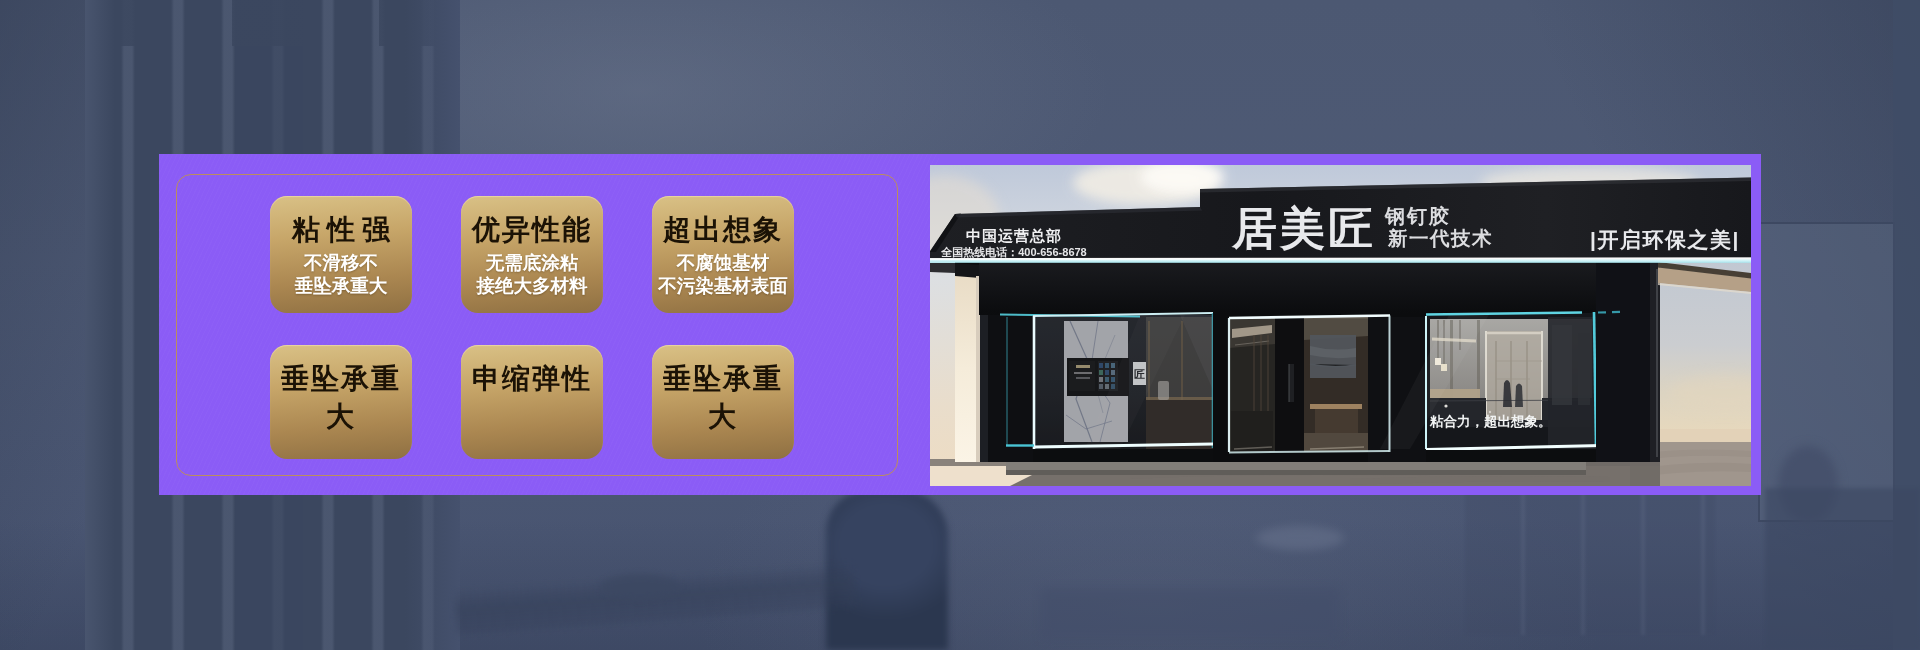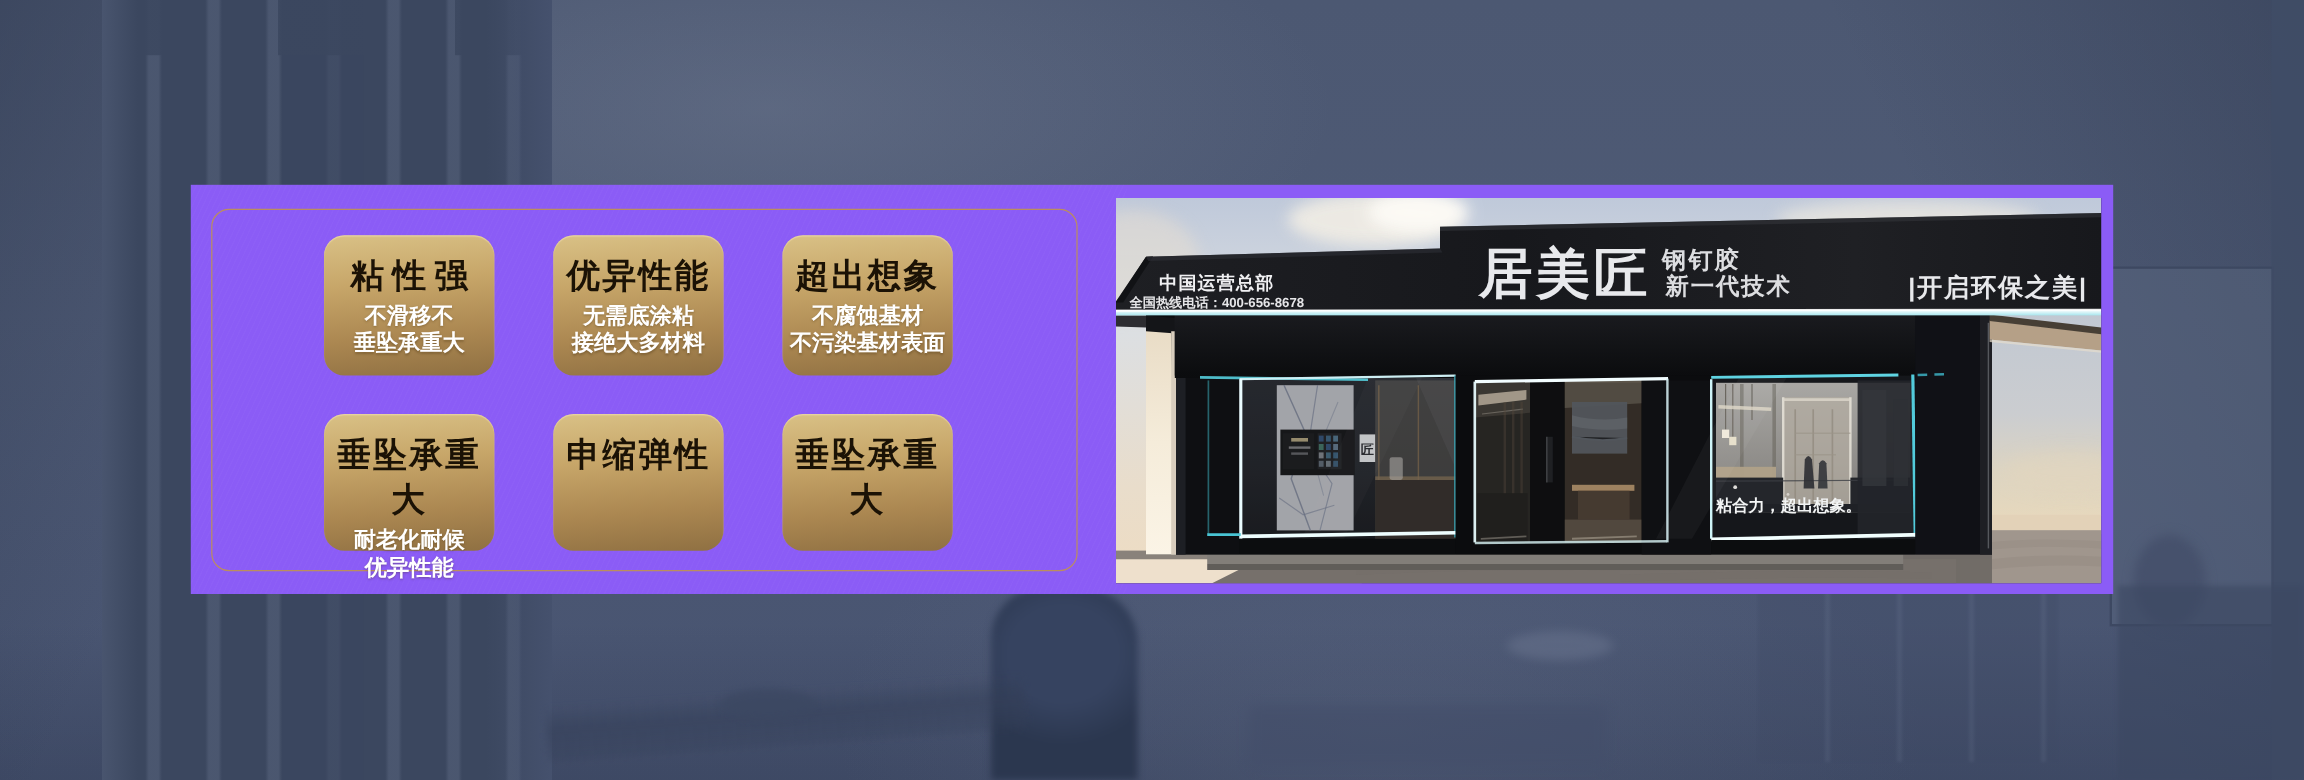--- a/index.html
+++ b/index.html
@@ -75,21 +75,20 @@
     <div class="t2">无需底涂粘<br>接绝大多材料</div>
   </div>
 
   <div class="abs tile" style="left:493px;top:42px;">
     <div class="t1">超出想象</div>
     <div class="t2">不腐蚀基材<br>不污染基材表面</div>
   </div>
 
   <div class="abs tile" style="left:111px;top:191px;height:114px;">
     <div class="t1">垂坠承重大</div>
-    <div class="t2">耐老化耐候<br>优异性能</div>
   </div>
 
   <div class="abs tile" style="left:302px;top:191px;height:114px;">
     <div class="t1">申缩弹性</div>
   </div>
 
   <div class="abs tile" style="left:493px;top:191px;height:114px;">
     <div class="t1">垂坠承重大</div>
   </div>
 

